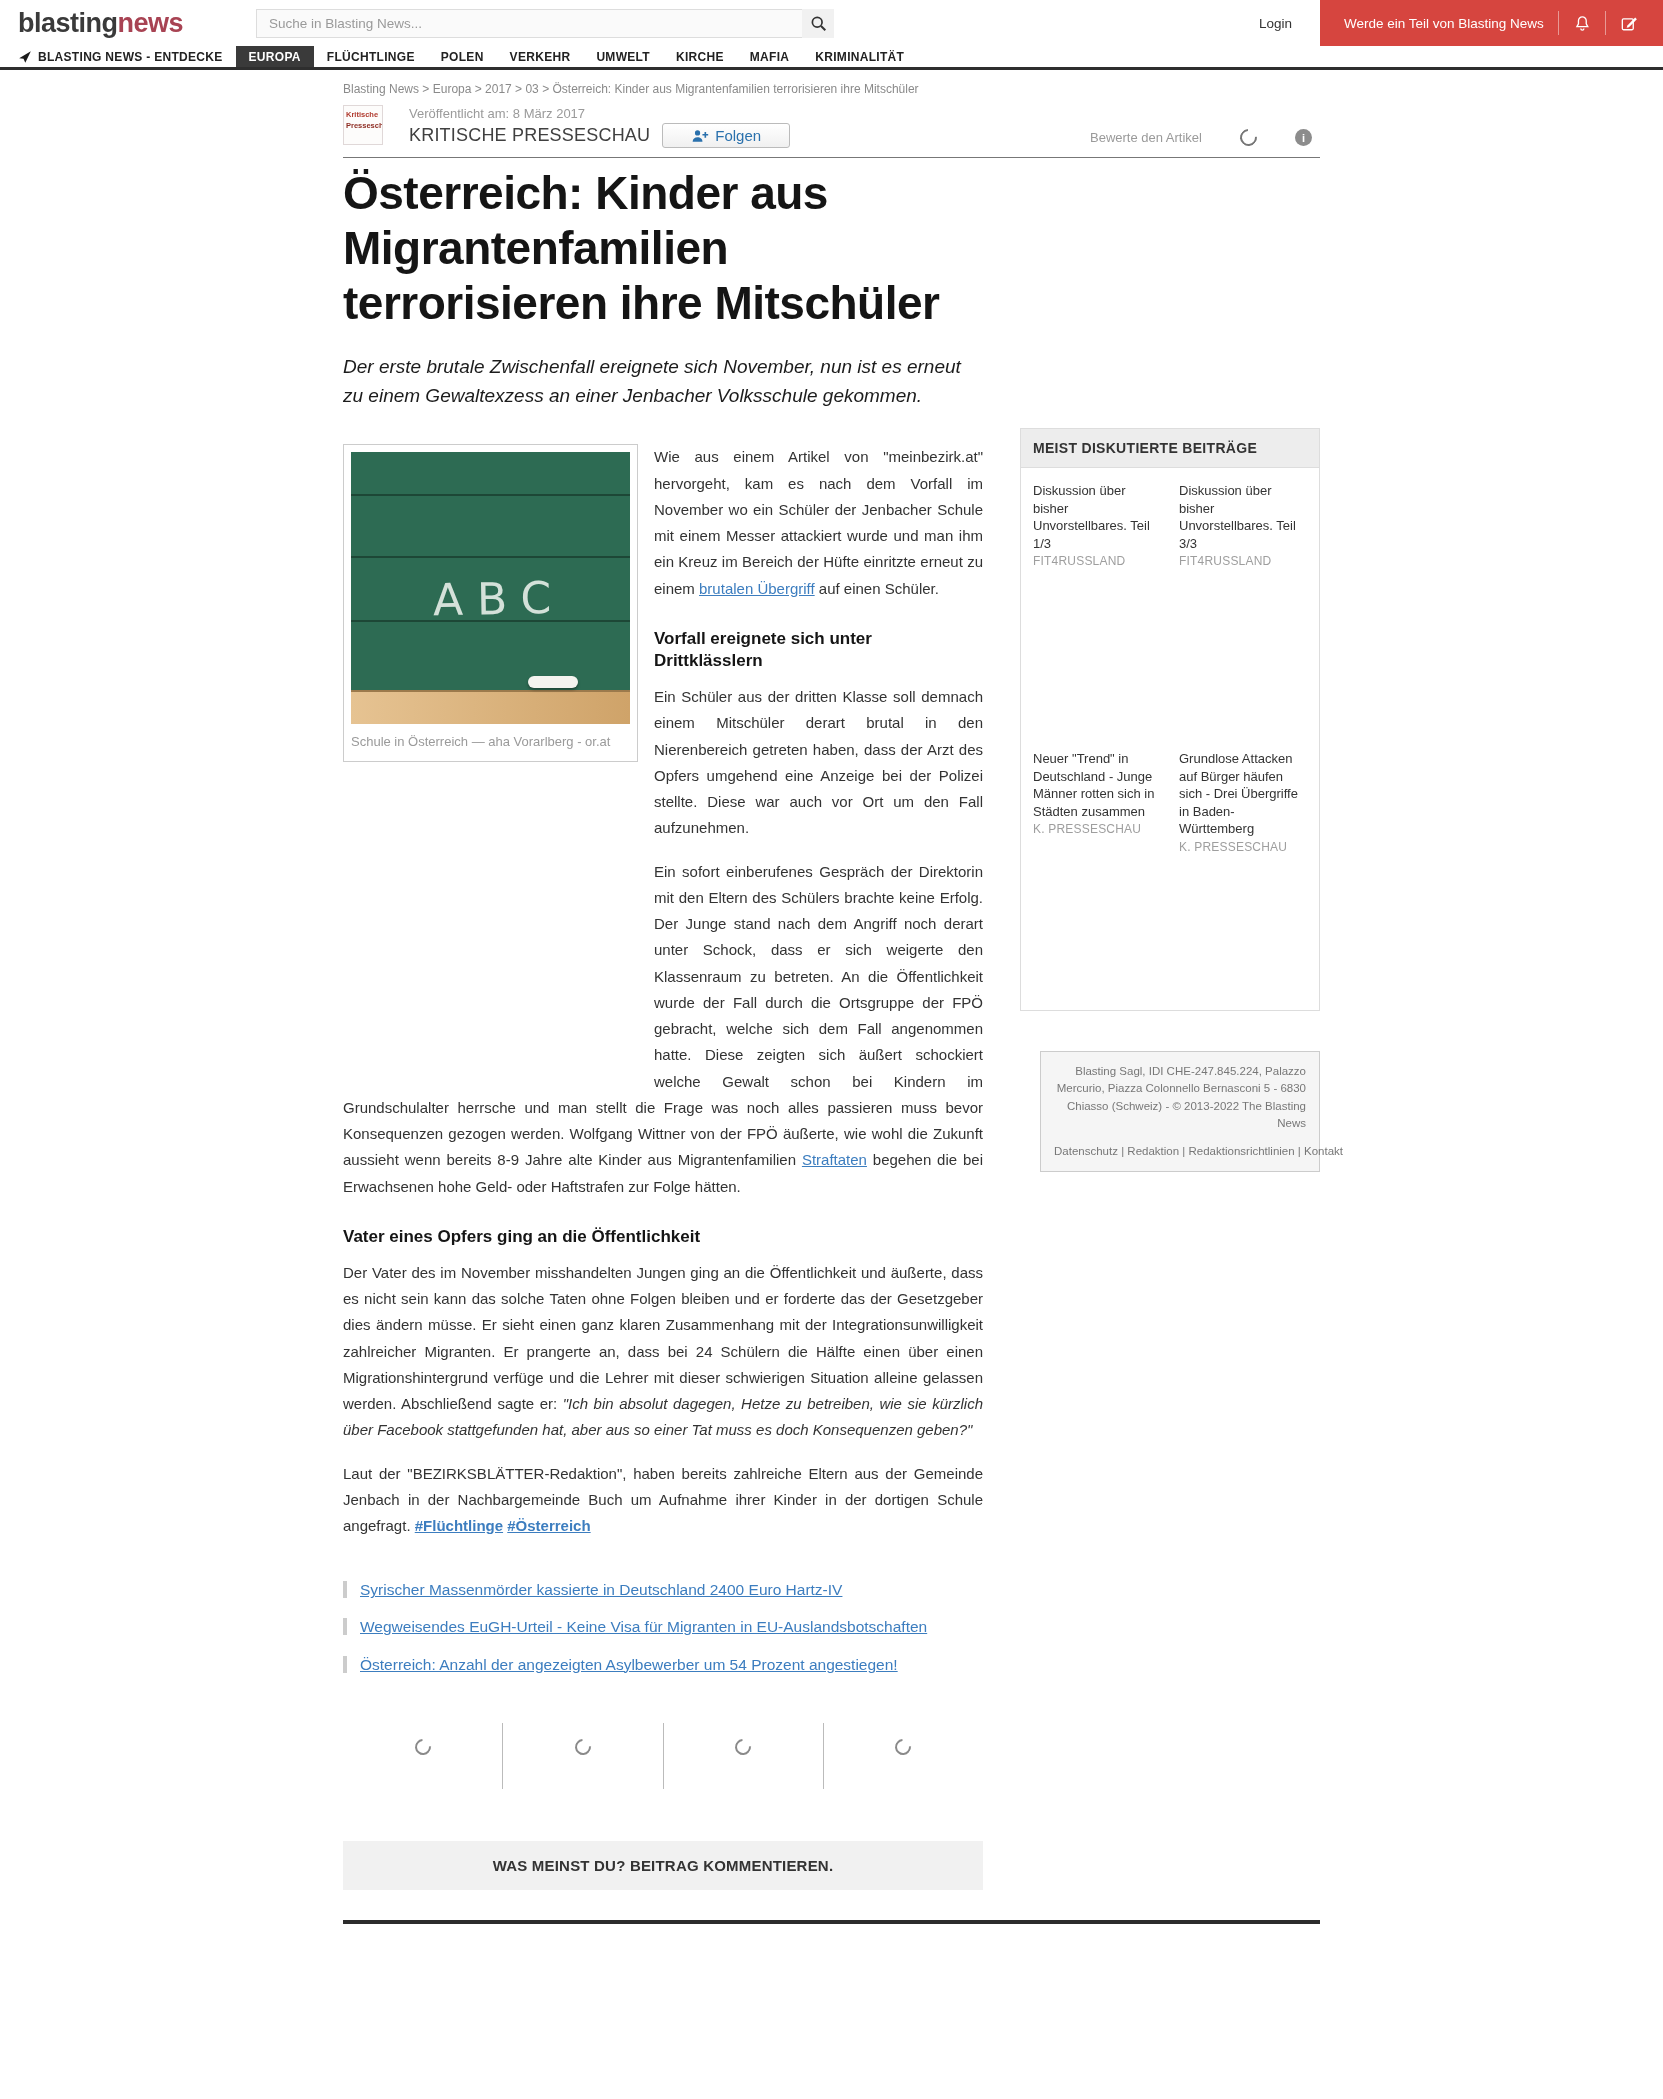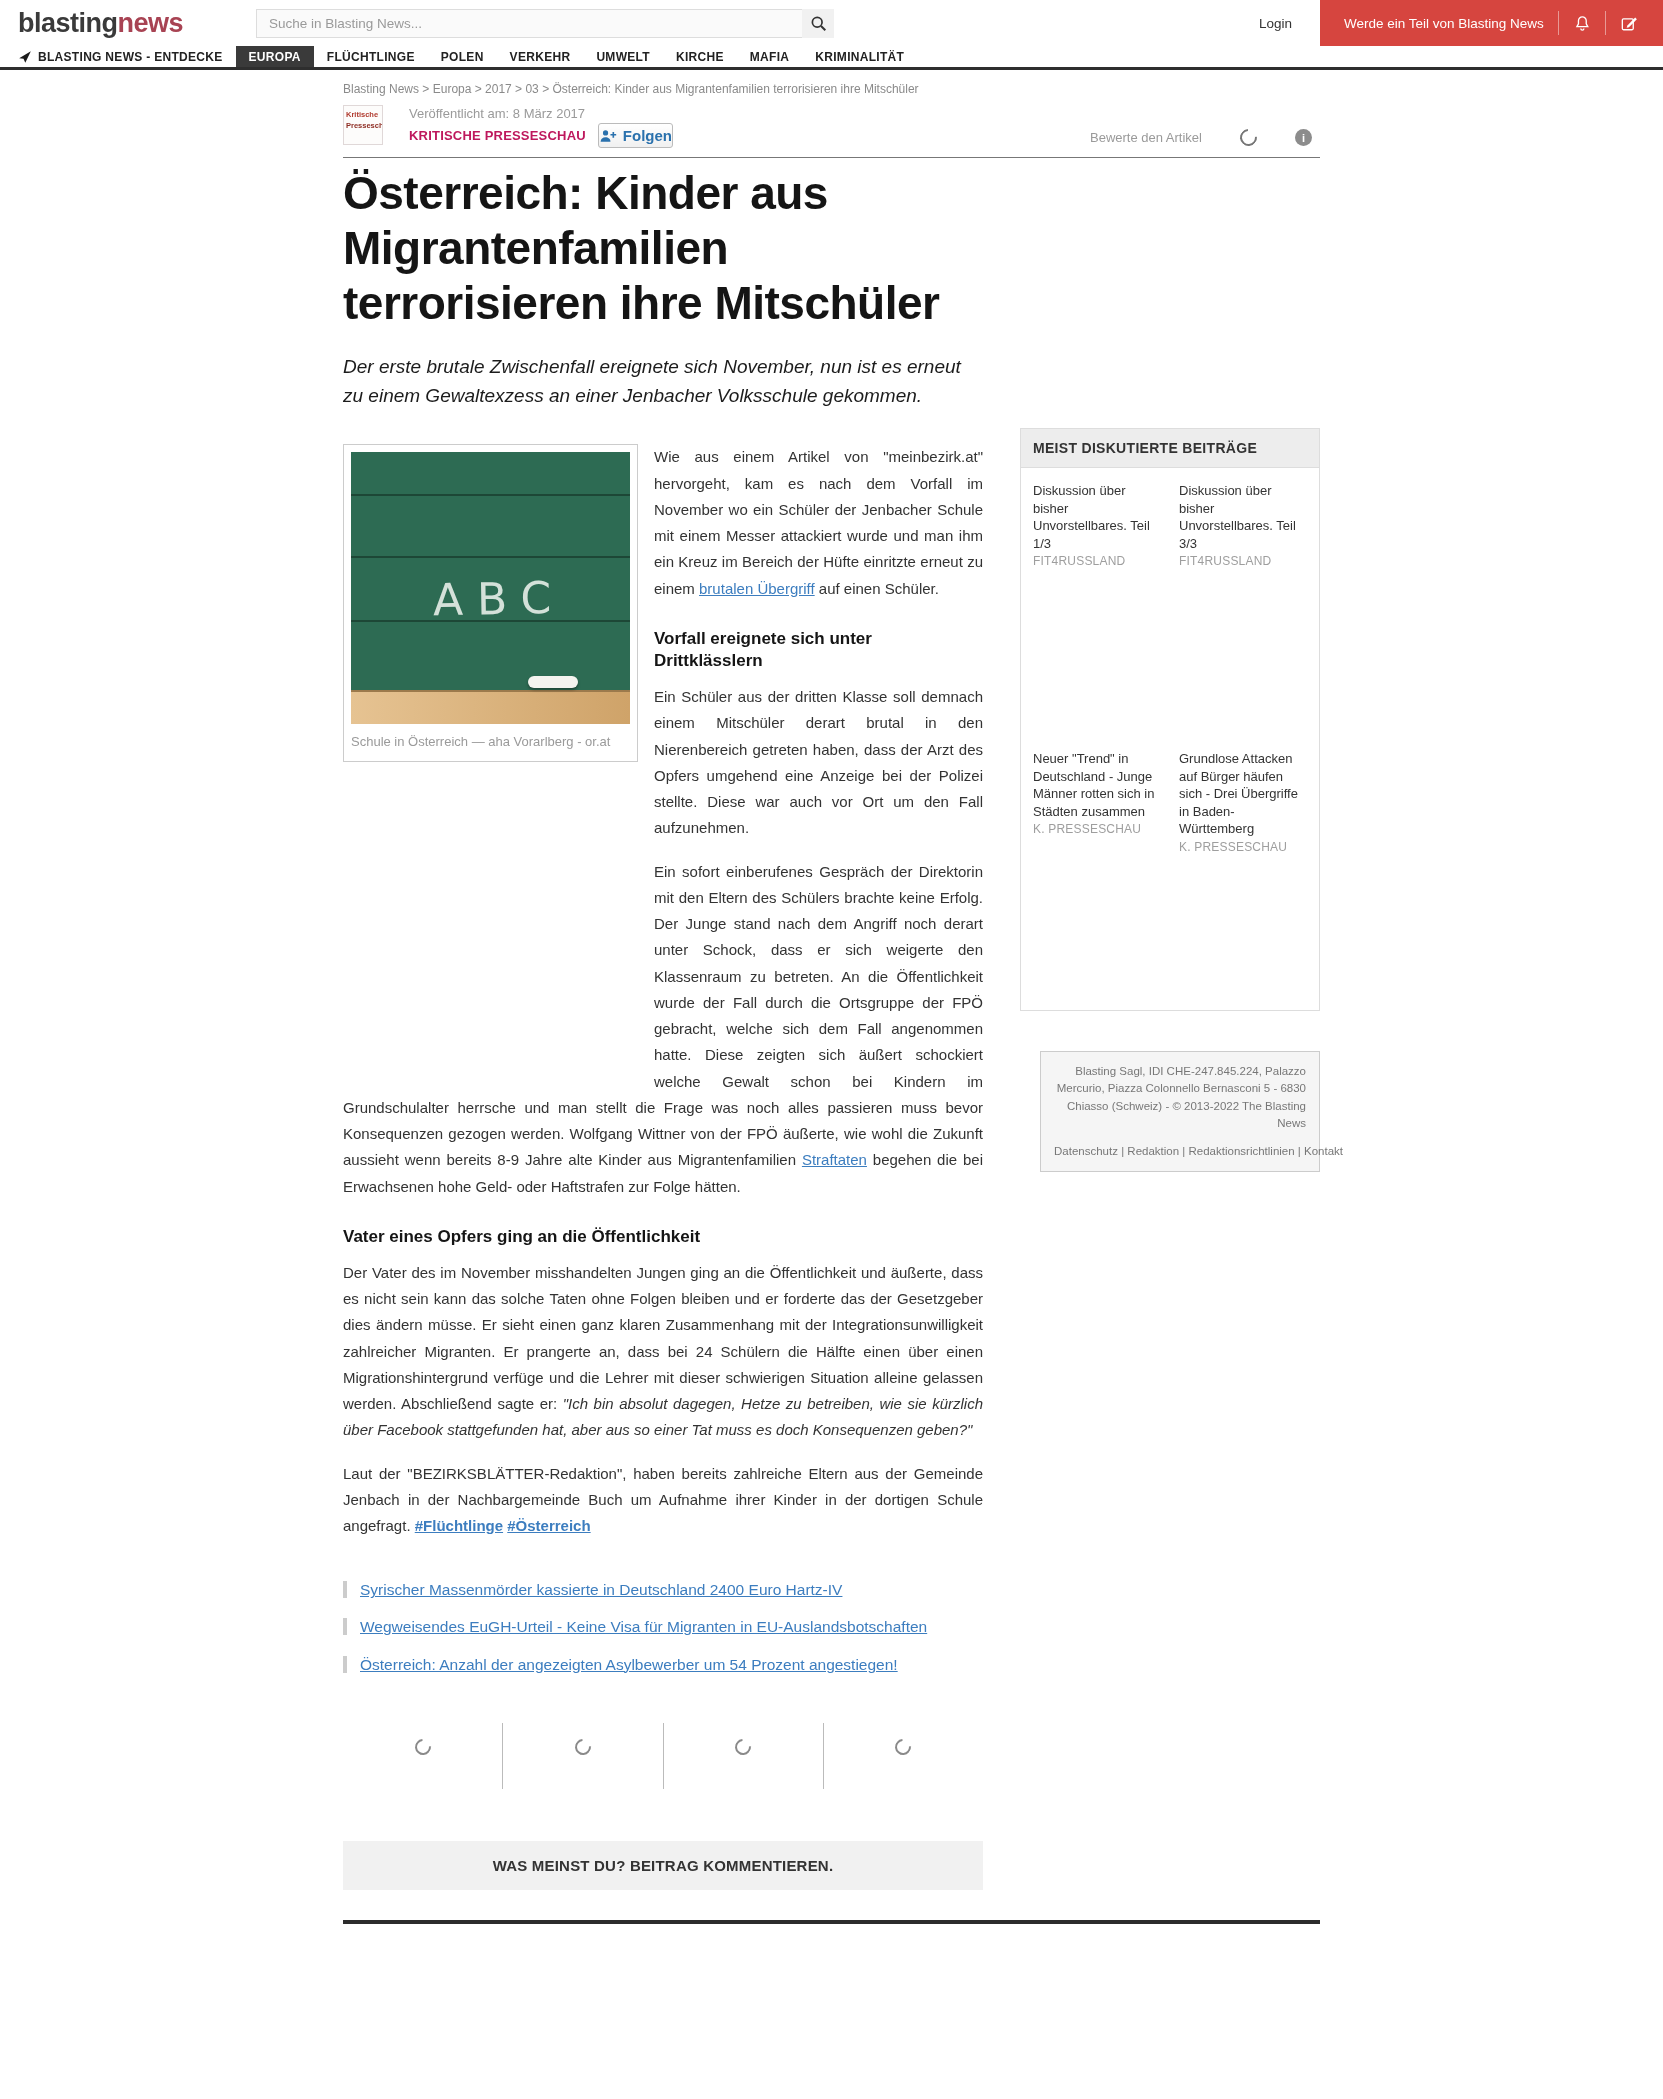--- a/index.html
+++ b/index.html
@@ -37,23 +37,23 @@
   
   .content{width:977px;margin:0 auto}
   .breadcrumb{margin-top:12px;font-size:12px;color:#8a8a8a}
   .author-row{display:flex;margin-top:9px}
   .avatar{width:40px;height:40px;border:1px solid #e0d8d8;background:#fdfcfb;padding:3px 2px;
      font-size:7.5px;font-weight:bold;color:#b03a2e;line-height:1.5;overflow:hidden}
   .avatar .l2{color:#8e2d23}
   .author-meta{margin-left:26px}
   .published{font-size:13px;color:#9a9a9a;margin-top:1px}
   .author-line{display:flex;align-items:center;gap:12px;margin-top:2px}
-  .author-name{font-size:13px;font-weight:bold;color:#be185d;letter-spacing:.2px}
+  .author-name{font-size:18px;font-weight:normal;color:#404040;letter-spacing:.2px}
   .follow-btn{display:flex;align-items:center;gap:6px;border:1px solid #bbb;border-radius:3px;
-     background:linear-gradient(#fff,#f0f0f0);padding:3px 0;font-size:15px;font-weight:bold;
+     background:linear-gradient(#fff,#f0f0f0);padding:3px 28px;font-size:15px;font-weight:normal;
      color:#2a71ad;cursor:pointer;font-family:inherit}
   .rate-area{margin-left:auto;align-self:flex-end;display:flex;align-items:center;gap:38px;
      margin-bottom:2px;padding-right:8px}
   .rate-label{font-size:13px;color:#9a9a9a}
   .spinner{width:17px;height:17px;border:2px solid #777;border-top-color:transparent;
      border-radius:50%;transform:rotate(40deg)}
   .info-icon{width:17px;height:17px;border-radius:50%;background:#8c8c8c;color:#fff;font-size:11px;
      font-weight:bold;display:flex;align-items:center;justify-content:center;cursor:pointer}
   .info-icon::before{content:"i"}
   .head-rule{border-bottom:1px solid #777;margin-top:9px}

